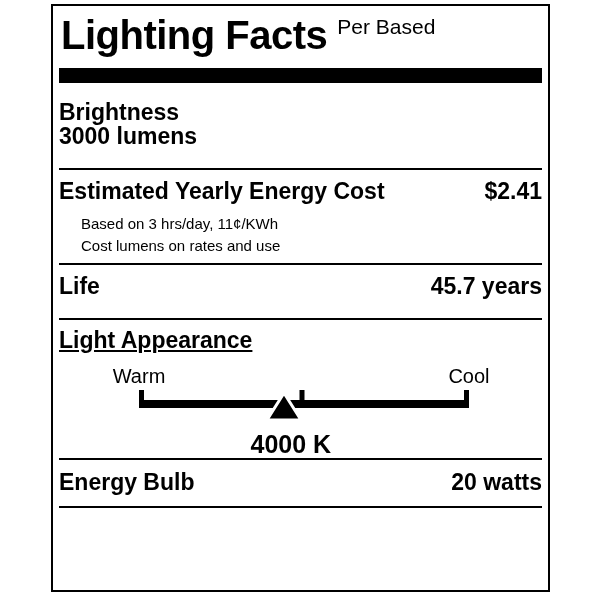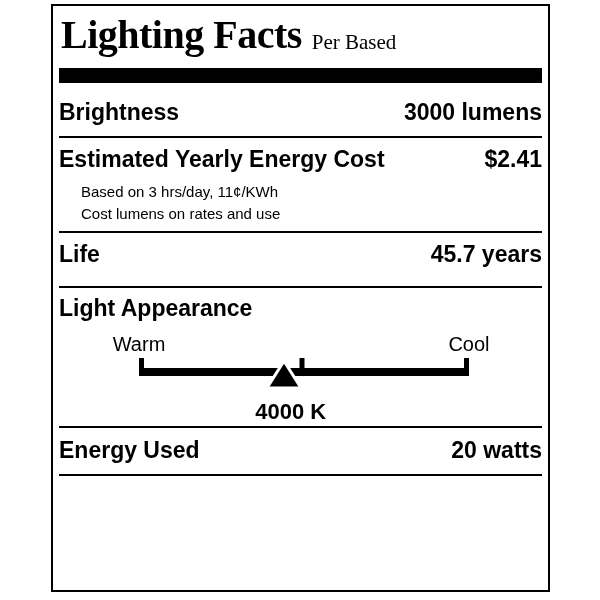--- a/index.html
+++ b/index.html
@@ -14,23 +14,22 @@
     position: absolute;
     left: 51px; top: 4px;
     width: 499px; height: 588px;
     border: 2.5px solid #000;
     background: #fff;
     padding: 0 6px;
   }
   
   .title-row {
     display: flex;
-    align-items: flex-end;
+    align-items: flex-start;
     padding: 9px 2px 0 2px;
-    font-family: Liberation Serif, serif;
   }
   .title-row h1 {
     font-size: 40px;
     font-weight: bold;
     line-height: 40px;
     letter-spacing: -0.5px;
   }
   .per-unit {
     font-size: 21px;
     margin-left: 10px;
@@ -43,39 +42,40 @@
   
   .row { border-bottom: 2px solid #000; }
   .kv {
     display: flex;
     justify-content: space-between;
     align-items: baseline;
     font-size: 23px;
     font-weight: bold;
     line-height: 24px;
   }
-  .row-brightness { padding: 17px 0 12px; }
+  .row-brightness { padding: 17px 0 20px; flex-direction: column; }
   .row-cost { padding: 9px 0 6px; }
   .row-life { padding: 9px 0 20px; }
   .row-energy { padding: 10px 0 12px; }
   .sub-note {
     font-size: 15px;
     font-weight: normal;
     line-height: 22px;
     padding-left: 22px;
   }
   .row-cost .sub-note:nth-of-type(1) { margin-top: 9px; }
   .row-cost .sub-note:nth-of-type(2) { margin-top: 10px; }
   .row-life .sub-note { margin-top: 9px; }
   
   .row-appearance { padding: 8px 0 2px; }
   .appearance-header {
     font-size: 23px;
     font-weight: bold;
     line-height: 24px;
+    text-decoration: underline;
   }
   .scale-labels {
     position: relative;
     margin-left: 80px;
     width: 330px;
     height: 22px;
     margin-top: 13px;
     font-size: 20px;
     line-height: 22px;
   }
@@ -120,21 +120,21 @@
     position: relative;
     margin-left: 80px;
     width: 330px;
     height: 24px;
     margin-top: 24px;
   }
   .kelvin-row span {
     position: absolute;
     left: 46%;
     transform: translateX(-50%);
-    font-size: 22px;
+    font-size: 25px;
     font-weight: bold;
     line-height: 24px;
     white-space: nowrap;
   }
 </style>
 </head>
 <body>
 
 <div class="label-box">
 
@@ -182,17 +182,17 @@
         <polygon points="19,2 36,29 2,29" fill="#000000" stroke="#ffffff" stroke-width="3"></polygon>
       </svg>
     </div>
 
     <div class="kelvin-row">
       <span>4000 K</span>
     </div>
   </div>
 
   <div class="row row-energy kv">
-    <span>Energy Used</span>
+    <span>Energy Bulb</span>
     <span>20 watts</span>
   </div>
 
 </div>
 
 </body></html>

